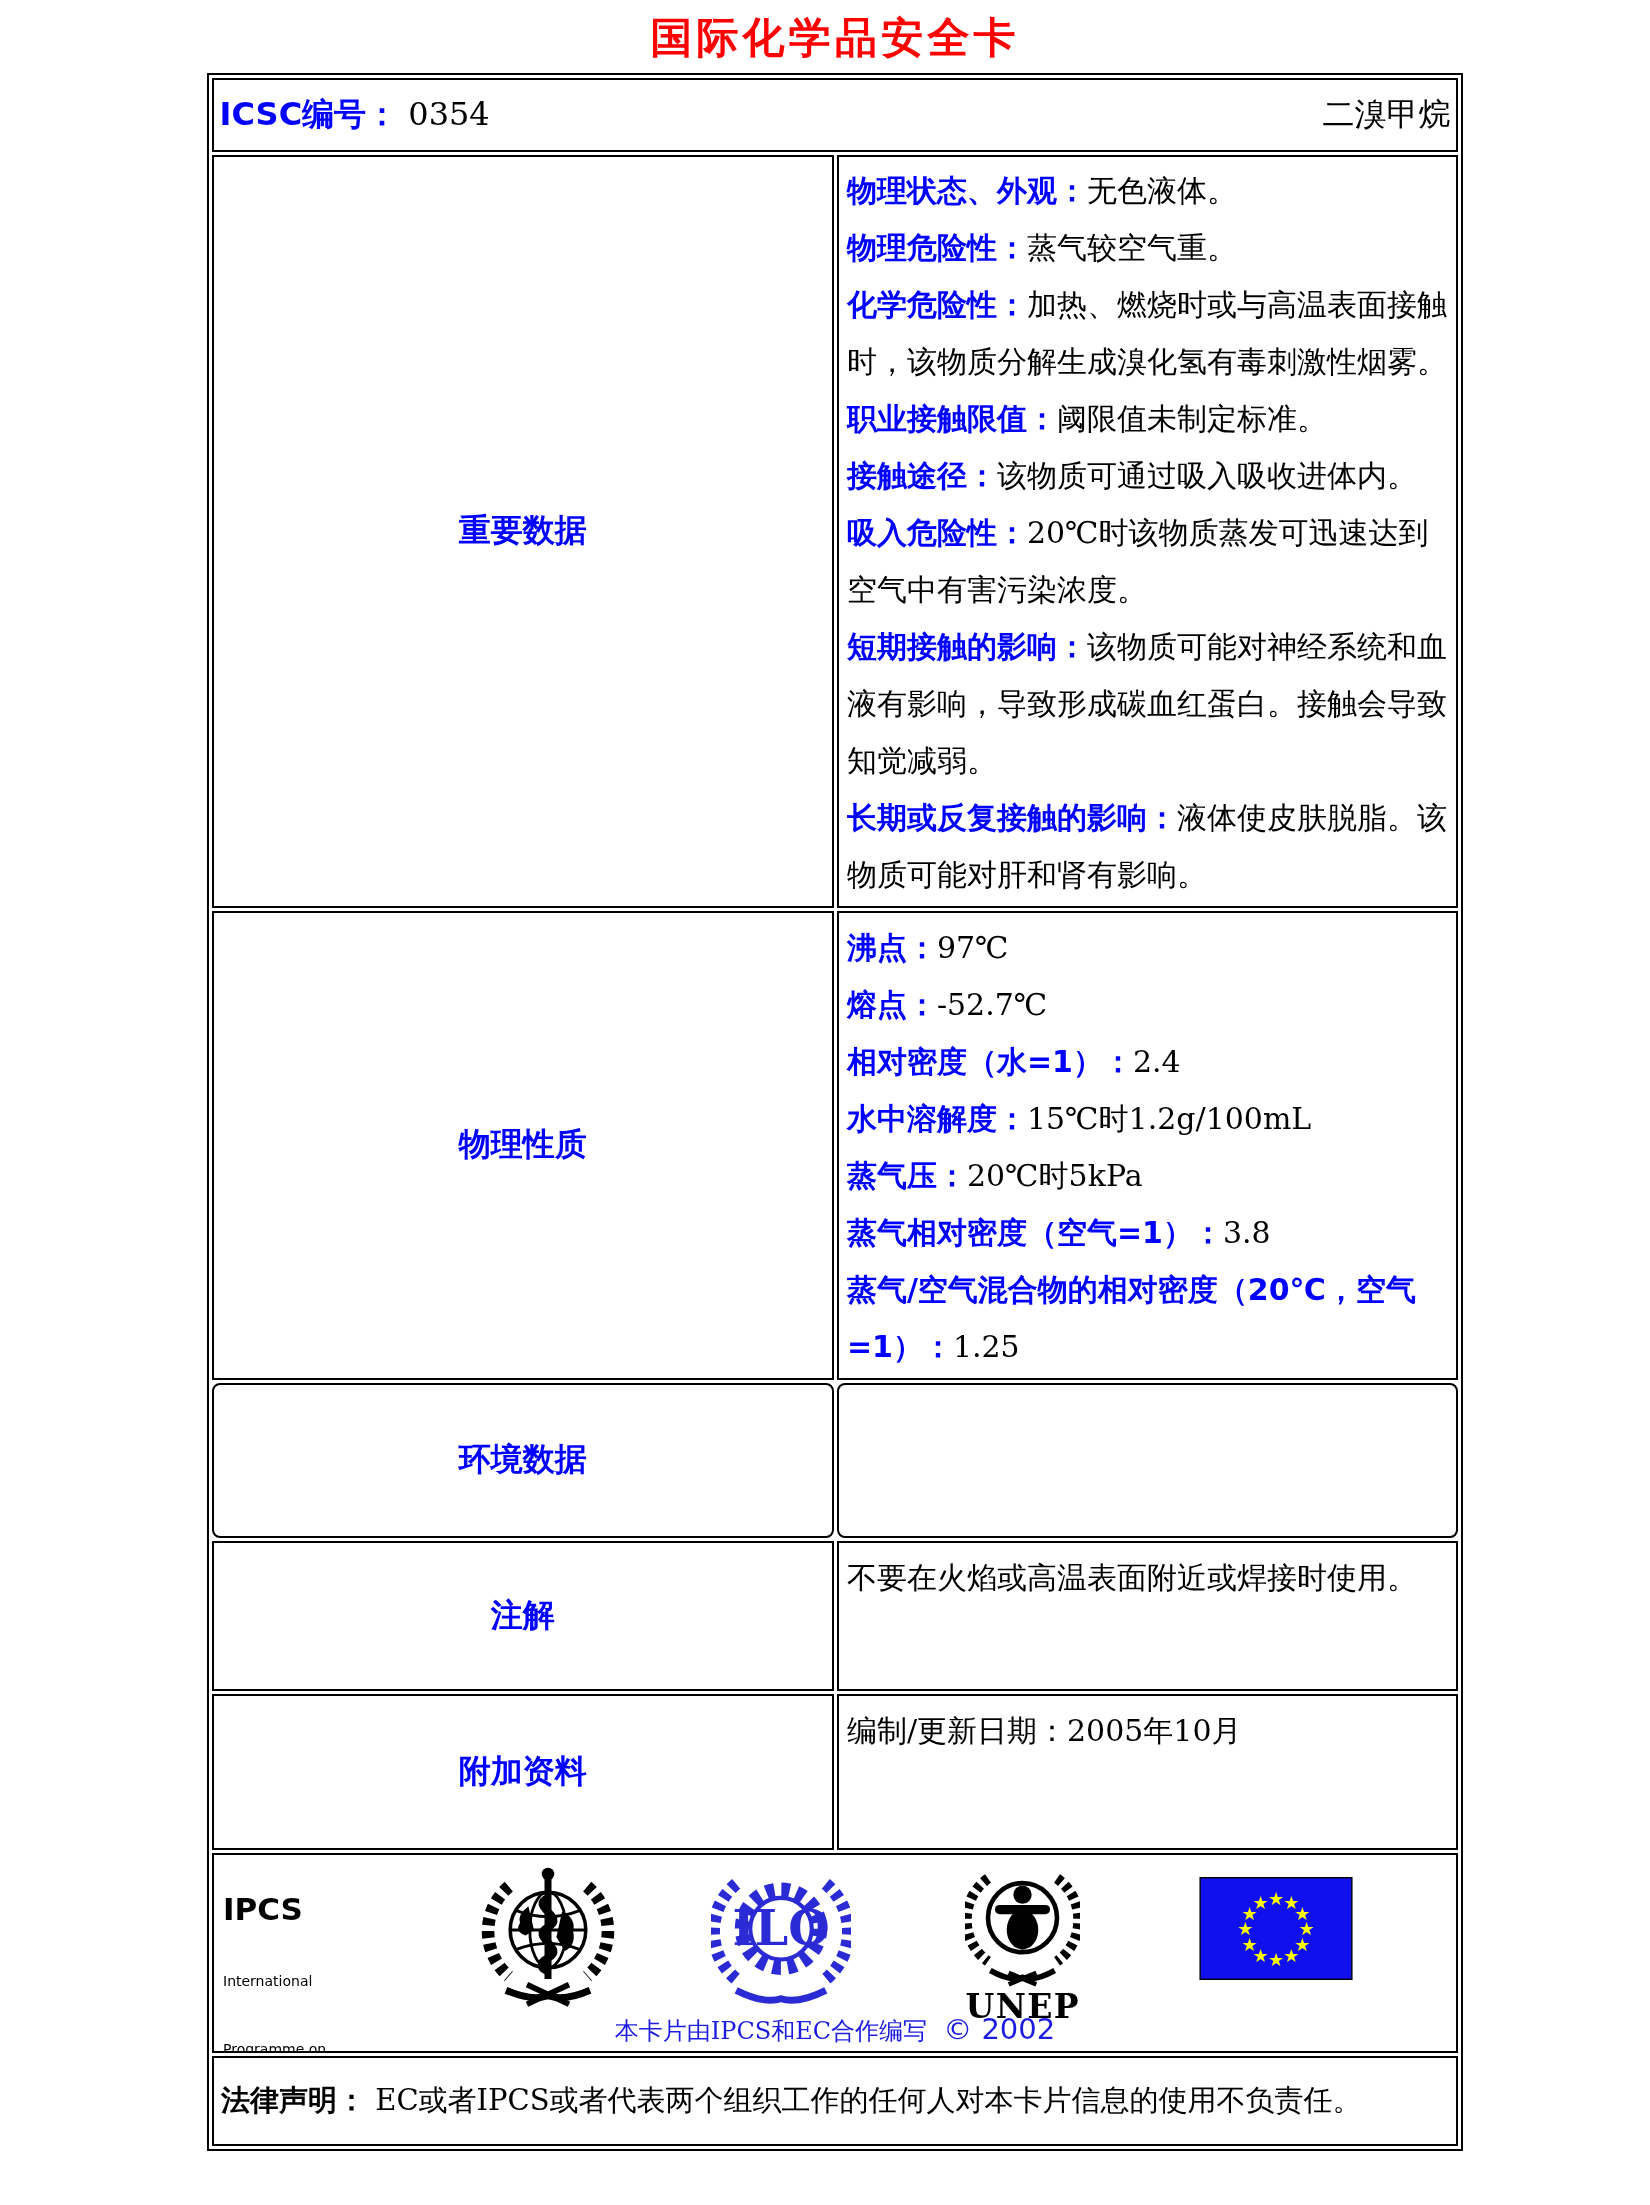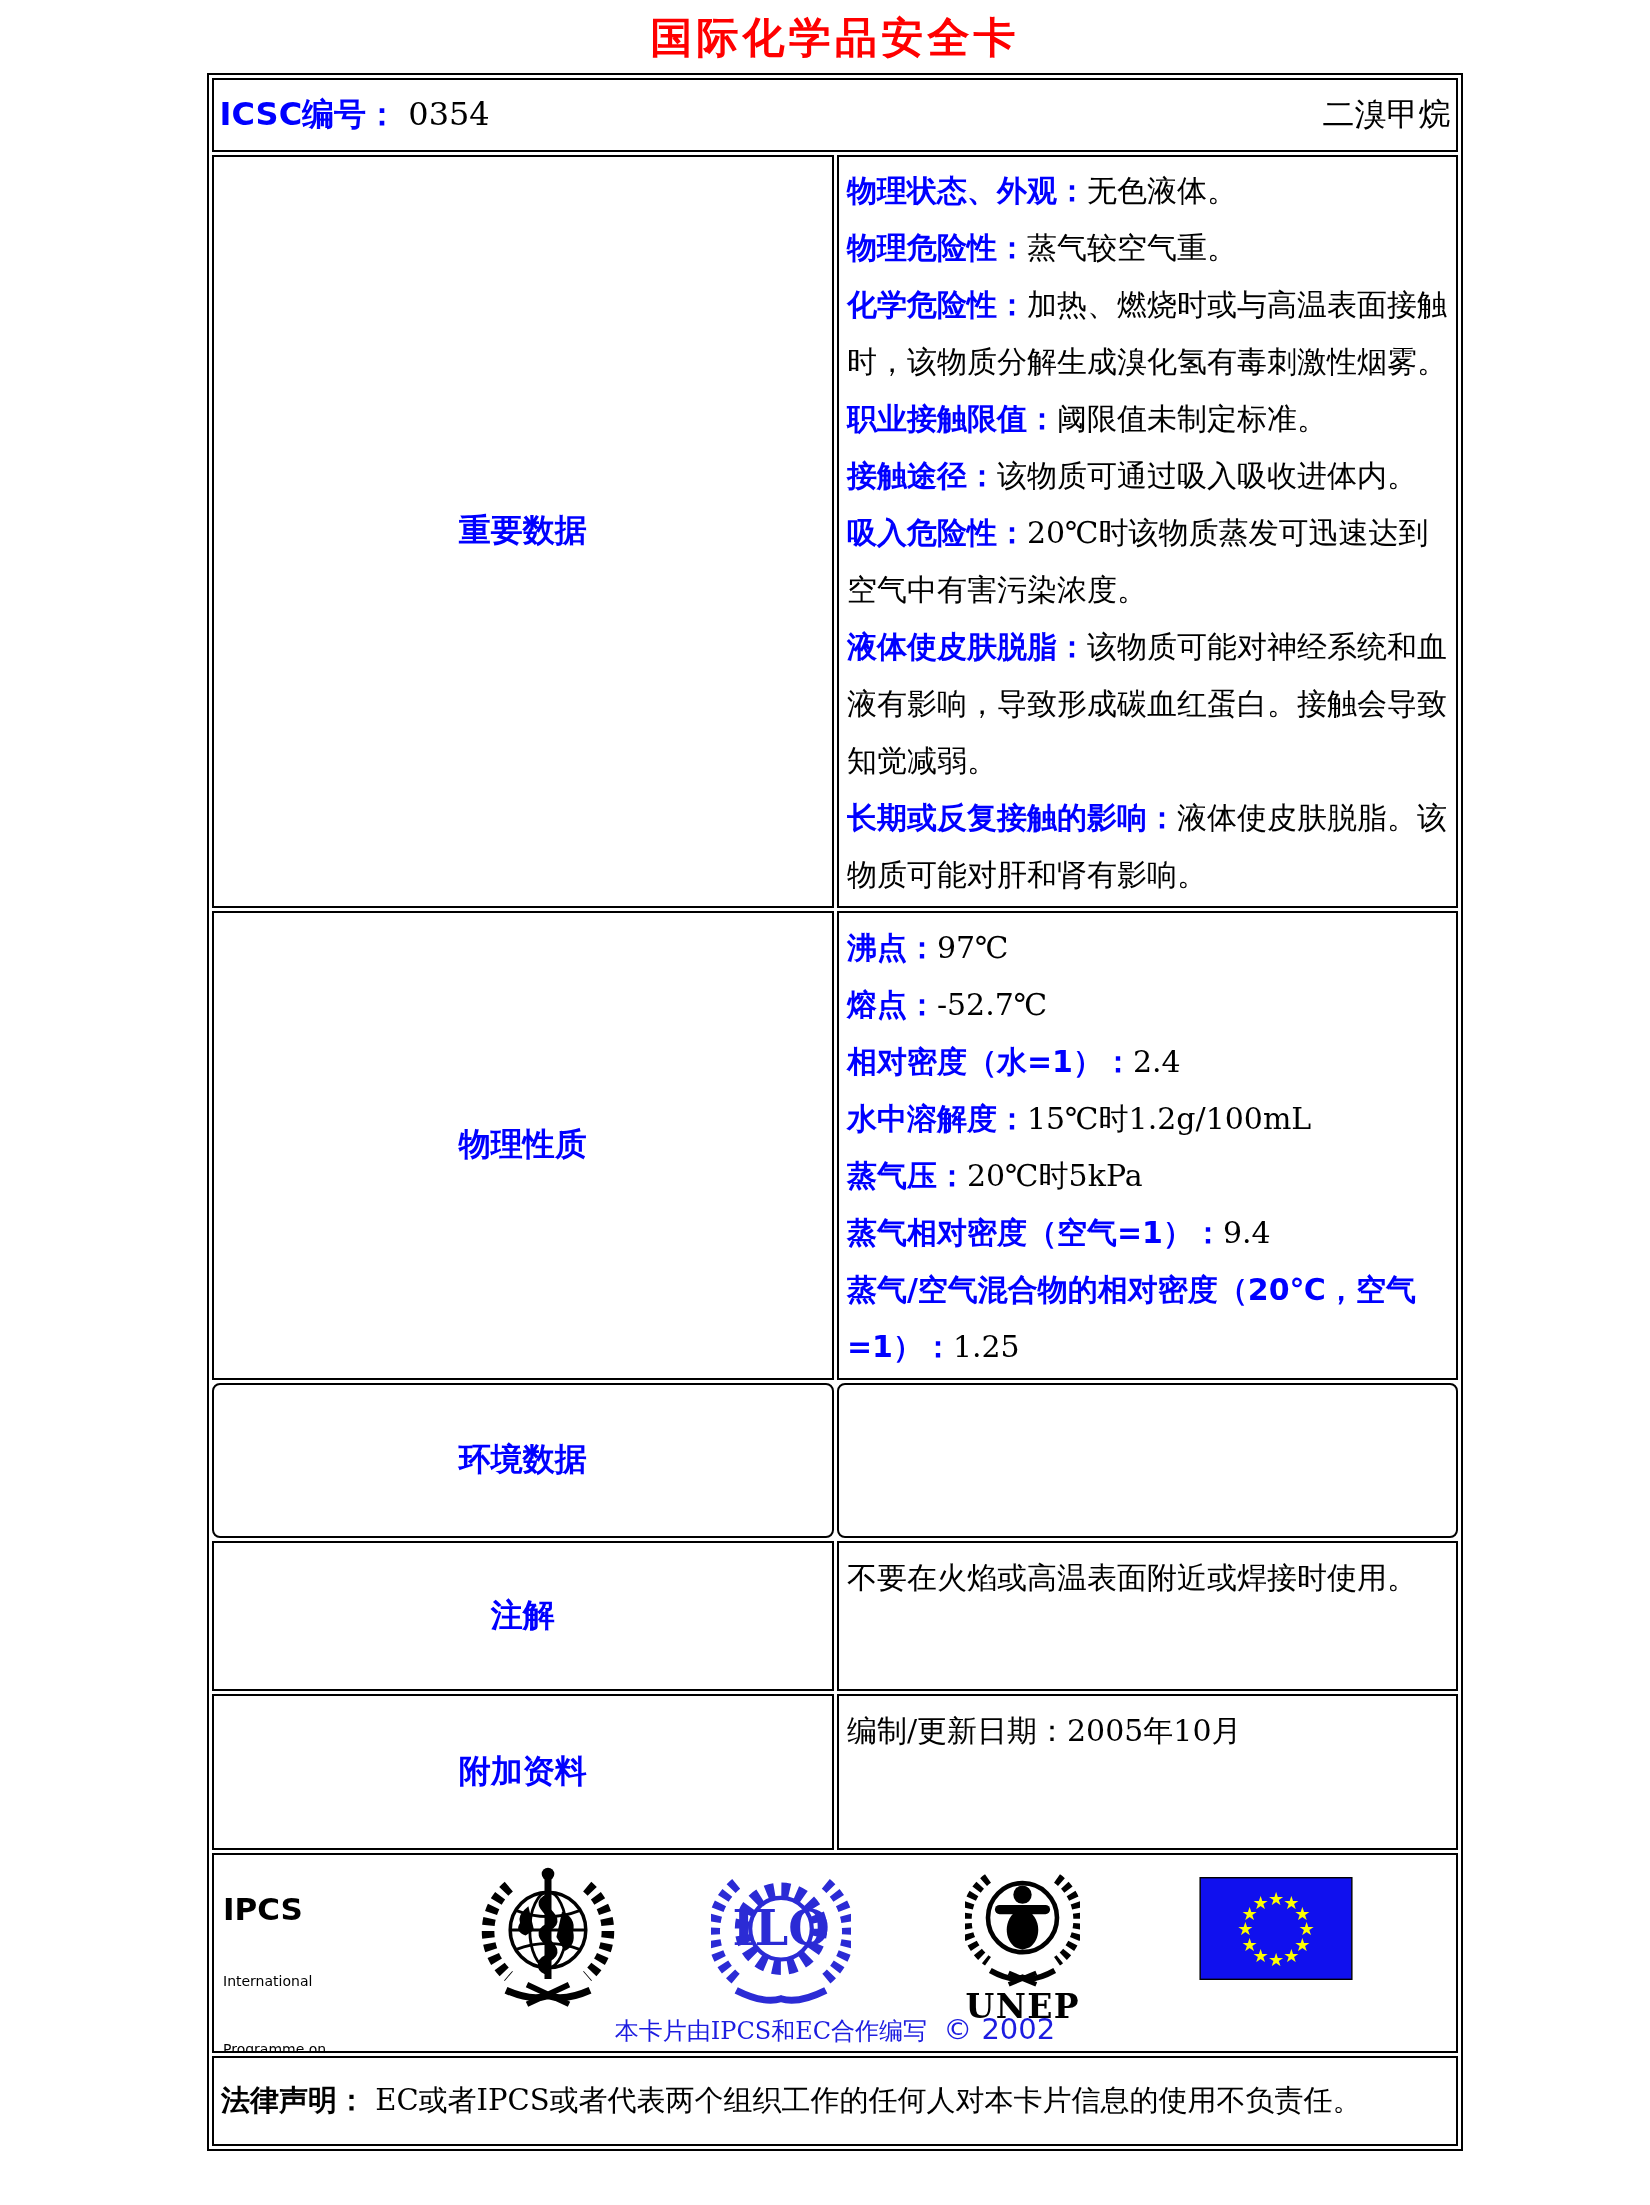--- a/index.html
+++ b/index.html
@@ -87,36 +87,36 @@
       <td class="lblcell">
         <span>重要数据</span>
       </td>
       <td class="cntcell">
             <div><span class="blue-label">物理状态、外观：</span><span class="item-text">无色液体。</span></div>
             <div><span class="blue-label">物理危险性：</span><span class="item-text">蒸气较空气重。</span></div>
             <div><span class="blue-label">化学危险性：</span><span class="item-text">加热、燃烧时或与高温表面接触时，该物质分解生成溴化氢有毒刺激性烟雾。</span></div>
             <div><span class="blue-label">职业接触限值：</span><span class="item-text">阈限值未制定标准。</span></div>
             <div><span class="blue-label">接触途径：</span><span class="item-text">该物质可通过吸入吸收进体内。</span></div>
             <div><span class="blue-label">吸入危险性：</span><span class="item-text">20℃时该物质蒸发可迅速达到空气中有害污染浓度。</span></div>
-            <div><span class="blue-label">液体使皮肤脱脂：</span><span class="item-text">该物质可能对神经系统和血液有影响，导致形成碳血红蛋白。接触会导致知觉减弱。</span></div>
+            <div><span class="blue-label">短期接触的影响：</span><span class="item-text">该物质可能对神经系统和血液有影响，导致形成碳血红蛋白。接触会导致知觉减弱。</span></div>
             <div><span class="blue-label">长期或反复接触的影响：</span><span class="item-text">液体使皮肤脱脂。该物质可能对肝和肾有影响。</span></div>
           </td>
     </tr>
 
     <tr class="r-physical">
       <td class="lblcell">
         <span>物理性质</span>
       </td>
       <td class="cntcell">
             <div><span class="blue-label">沸点：</span><span class="item-text">97℃</span></div>
             <div><span class="blue-label">熔点：</span><span class="item-text">-52.7℃</span></div>
             <div><span class="blue-label">相对密度（水=1）：</span><span class="item-text">2.4</span></div>
             <div><span class="blue-label">水中溶解度：</span><span class="item-text">15℃时1.2g/100mL</span></div>
             <div><span class="blue-label">蒸气压：</span><span class="item-text">20℃时5kPa</span></div>
-            <div><span class="blue-label">蒸气相对密度（空气=1）：</span><span class="item-text">9.4</span></div>
+            <div><span class="blue-label">蒸气相对密度（空气=1）：</span><span class="item-text">3.8</span></div>
             <div><span class="blue-label">蒸气/空气混合物的相对密度（20℃，空气=1）：</span><span class="item-text">1.25</span></div>
           </td>
     </tr>
 
     <tr class="r-env">
       <td class="lblcell">
         <span>环境数据</span>
       </td>
       <td class="cntcell"></td>
     </tr>

